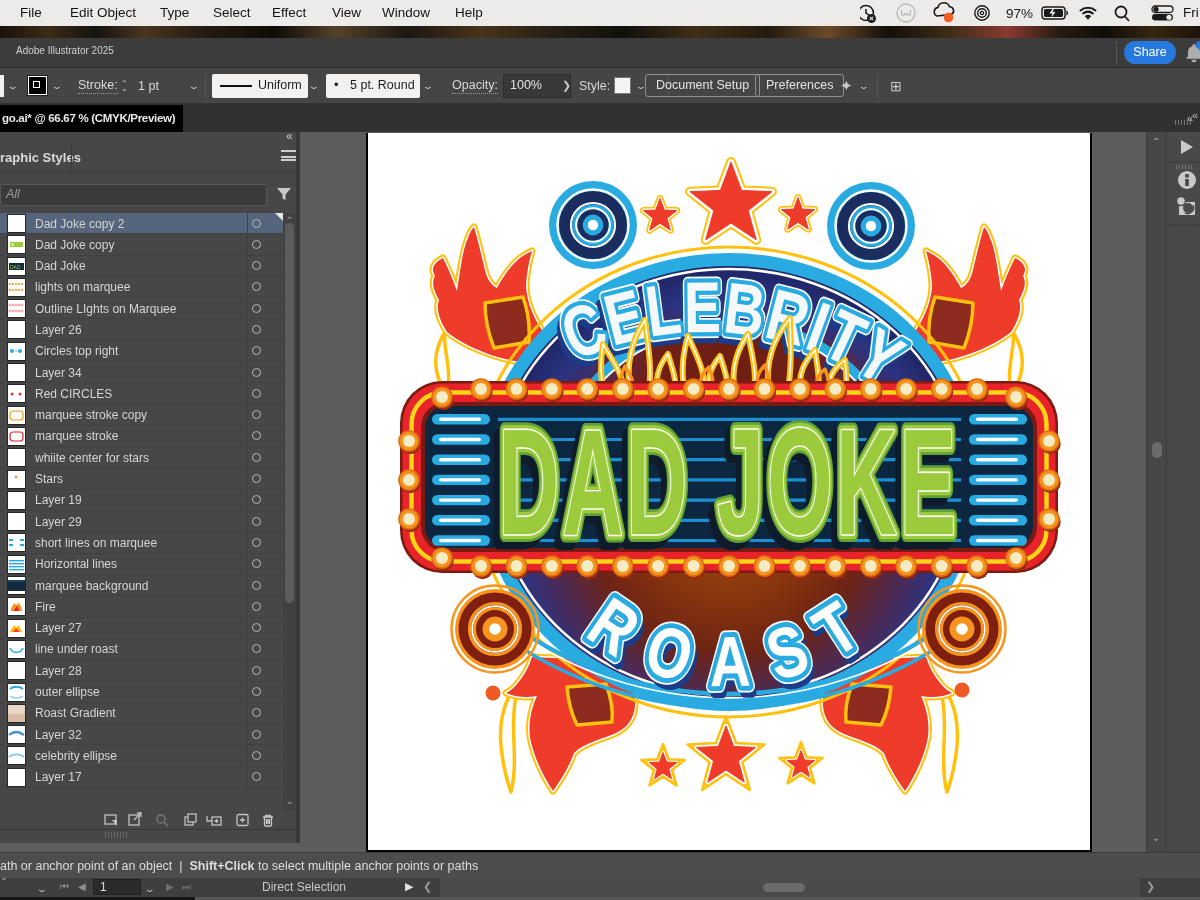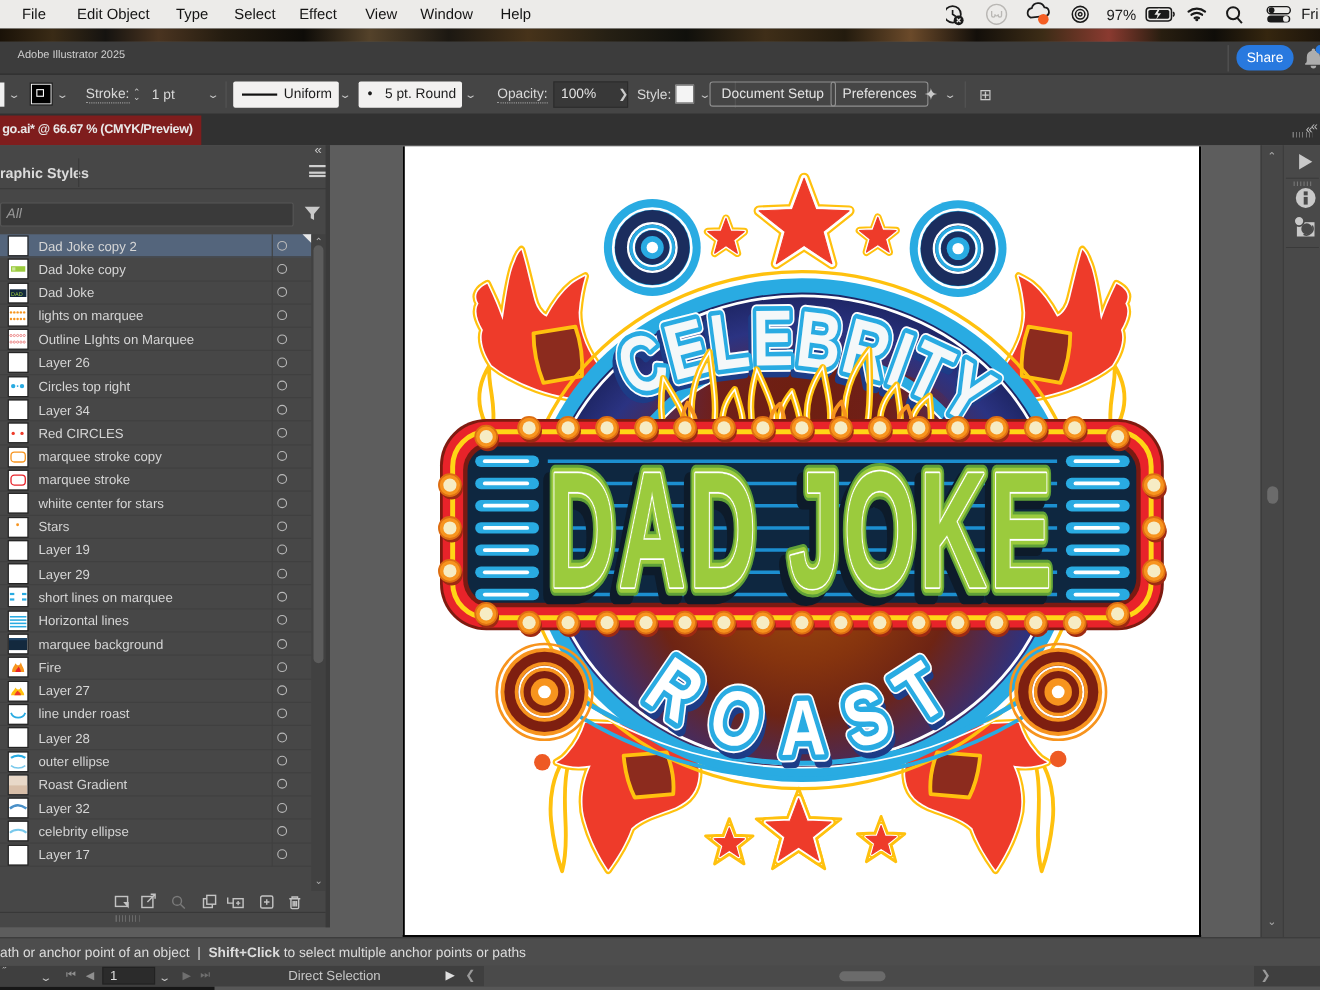--- a/index.html
+++ b/index.html
@@ -20,21 +20,21 @@
 
 #controlbar { left:0; top:68px; width:1200px; height:35px; background:#454545; color:#D8D8D8; font-size:12.5px; }
 .cb { position:absolute; top:0; height:35px; display:flex; align-items:center; }
 .chev { color:#C9C9C9; font-size:9px; transform:scaleX(1.6); display:inline-block; }
 .darkfield { background:#383838; border:1px solid #2c2c2c; color:#E2E2E2; }
 .litefield { background:#F2F1F0; color:#1c1c1c; border-radius:2px; }
 .obtn { border:1px solid #909090; border-radius:3px; color:#E3E3E3; padding:3px 10px 4px; font-size:12.5px; }
 .dotted { border-bottom:1px dotted #9a9a9a; padding-bottom:1px; }
 
 #tabbar { left:0; top:103px; width:1200px; height:29px; background:#313131; }
-#tab1 { position:absolute; left:0; top:2px; width:183px; height:27px; background:#7f1d1d; color:#E9E9E9; font-size:11.5px; font-weight:bold; line-height:27px; padding-left:2px; letter-spacing:-0.3px; white-space:nowrap; }
+#tab1 { position:absolute; left:0; top:2px; width:183px; height:27px; background:#000000; color:#E9E9E9; font-size:11.5px; font-weight:bold; line-height:27px; padding-left:2px; letter-spacing:-0.3px; white-space:nowrap; }
 #tabbar .rchev { position:absolute; right:4px; top:6px; color:#BDBDBD; font-size:11px; letter-spacing:-2px;}
 
 #lpanel { left:0; top:132px; width:300px; height:711px; background:#474747; }
 #lpanel .phead { position:absolute; left:0; top:6px; width:300px; height:34px; border-bottom:1px solid #3a3a3a; }
 #lpanel .ptitle { position:absolute; left:0; top:12px; color:#DBDBDB; font-size:13px; font-weight:bold; }
 #lpanel .pdiv { position:absolute; left:71px; top:6px; width:1px; height:26px; background:#3a3a3a; }
 #lpanel .collapse { position:absolute; left:286px; top:-9px; color:#C9C9C9; font-size:12px; }
 #lpanel .burger { position:absolute; left:281px; top:12px; width:16px; height:11px; border-top:2px solid #CFCFCF; border-bottom:2px solid #CFCFCF; }
 #lpanel .burger:before { content:""; position:absolute; left:0; top:3.5px; width:16px; height:2px; background:#CFCFCF; }
 #search { position:absolute; left:0px; top:52px; width:267px; height:22px; background:#3a3a3a; border:1px solid #575757; border-radius:2px; color:#9a9a9a; font-size:12.5px; font-style:italic; padding:2px 0 0 5px; }

